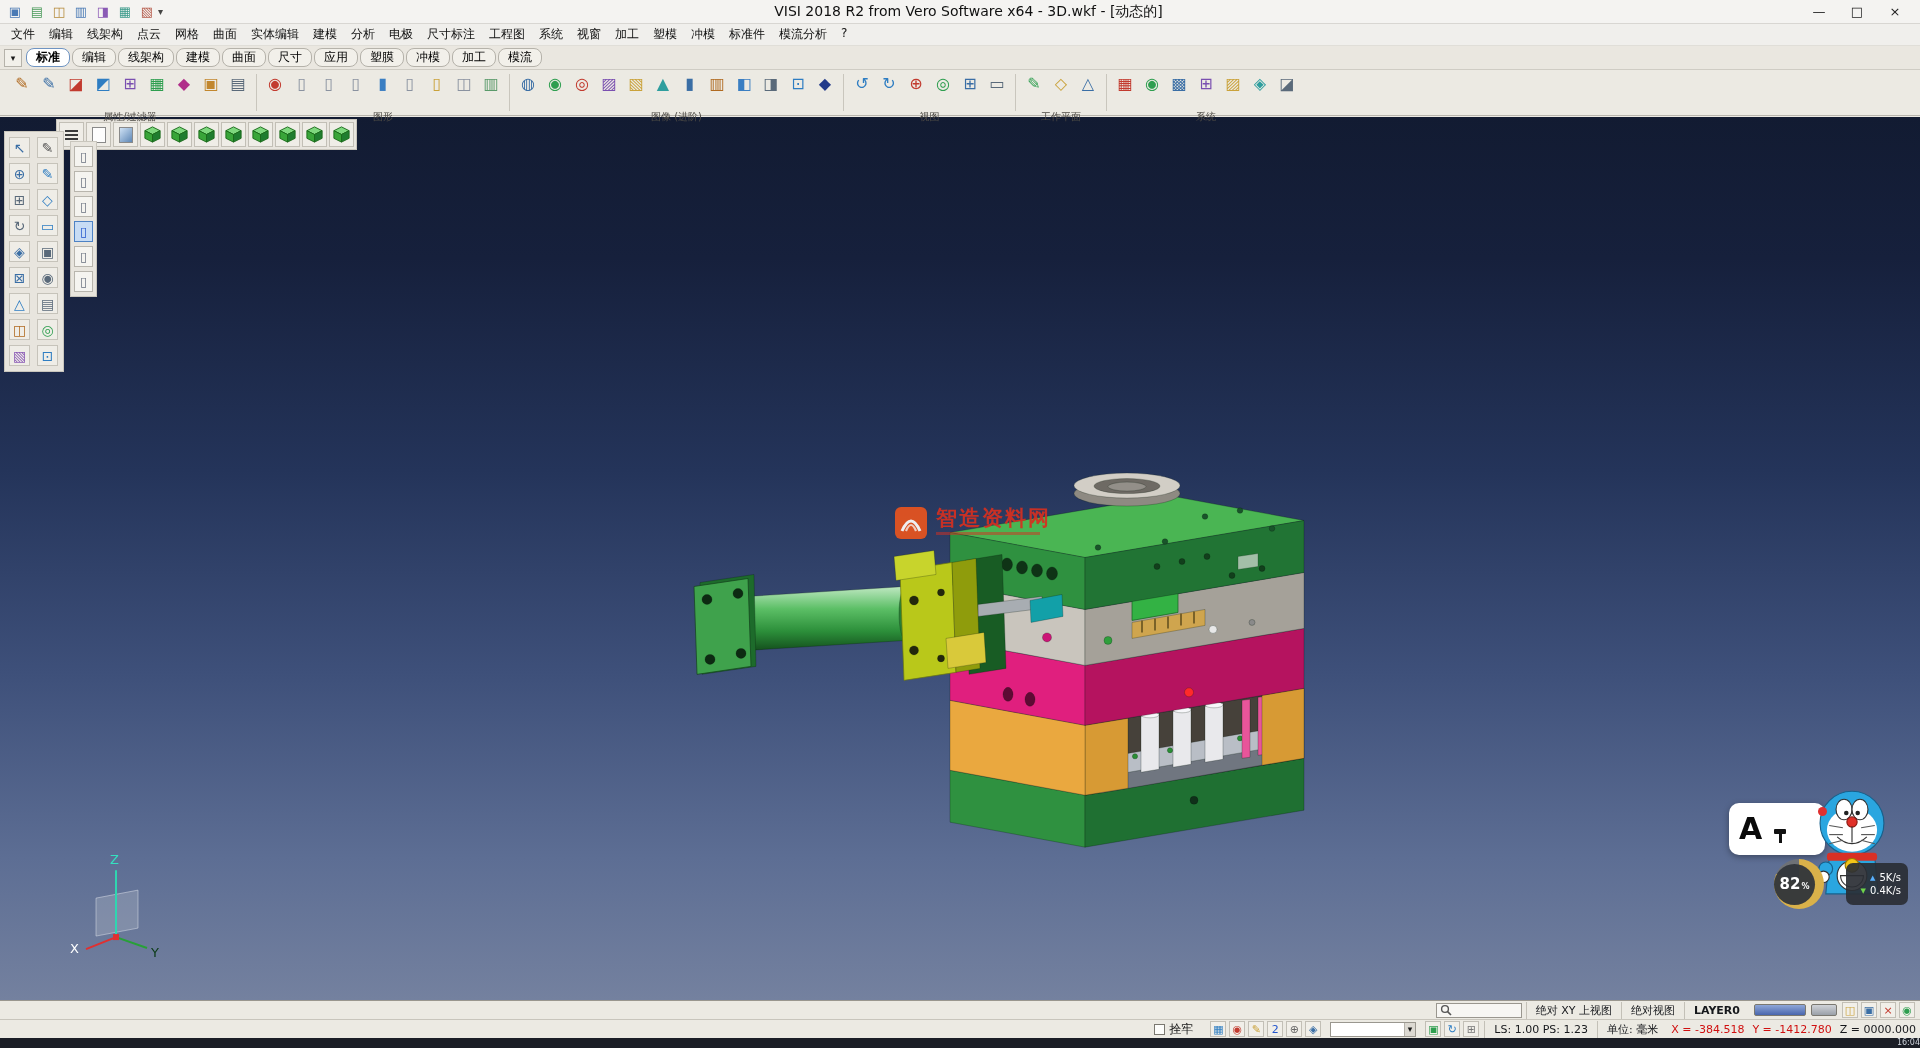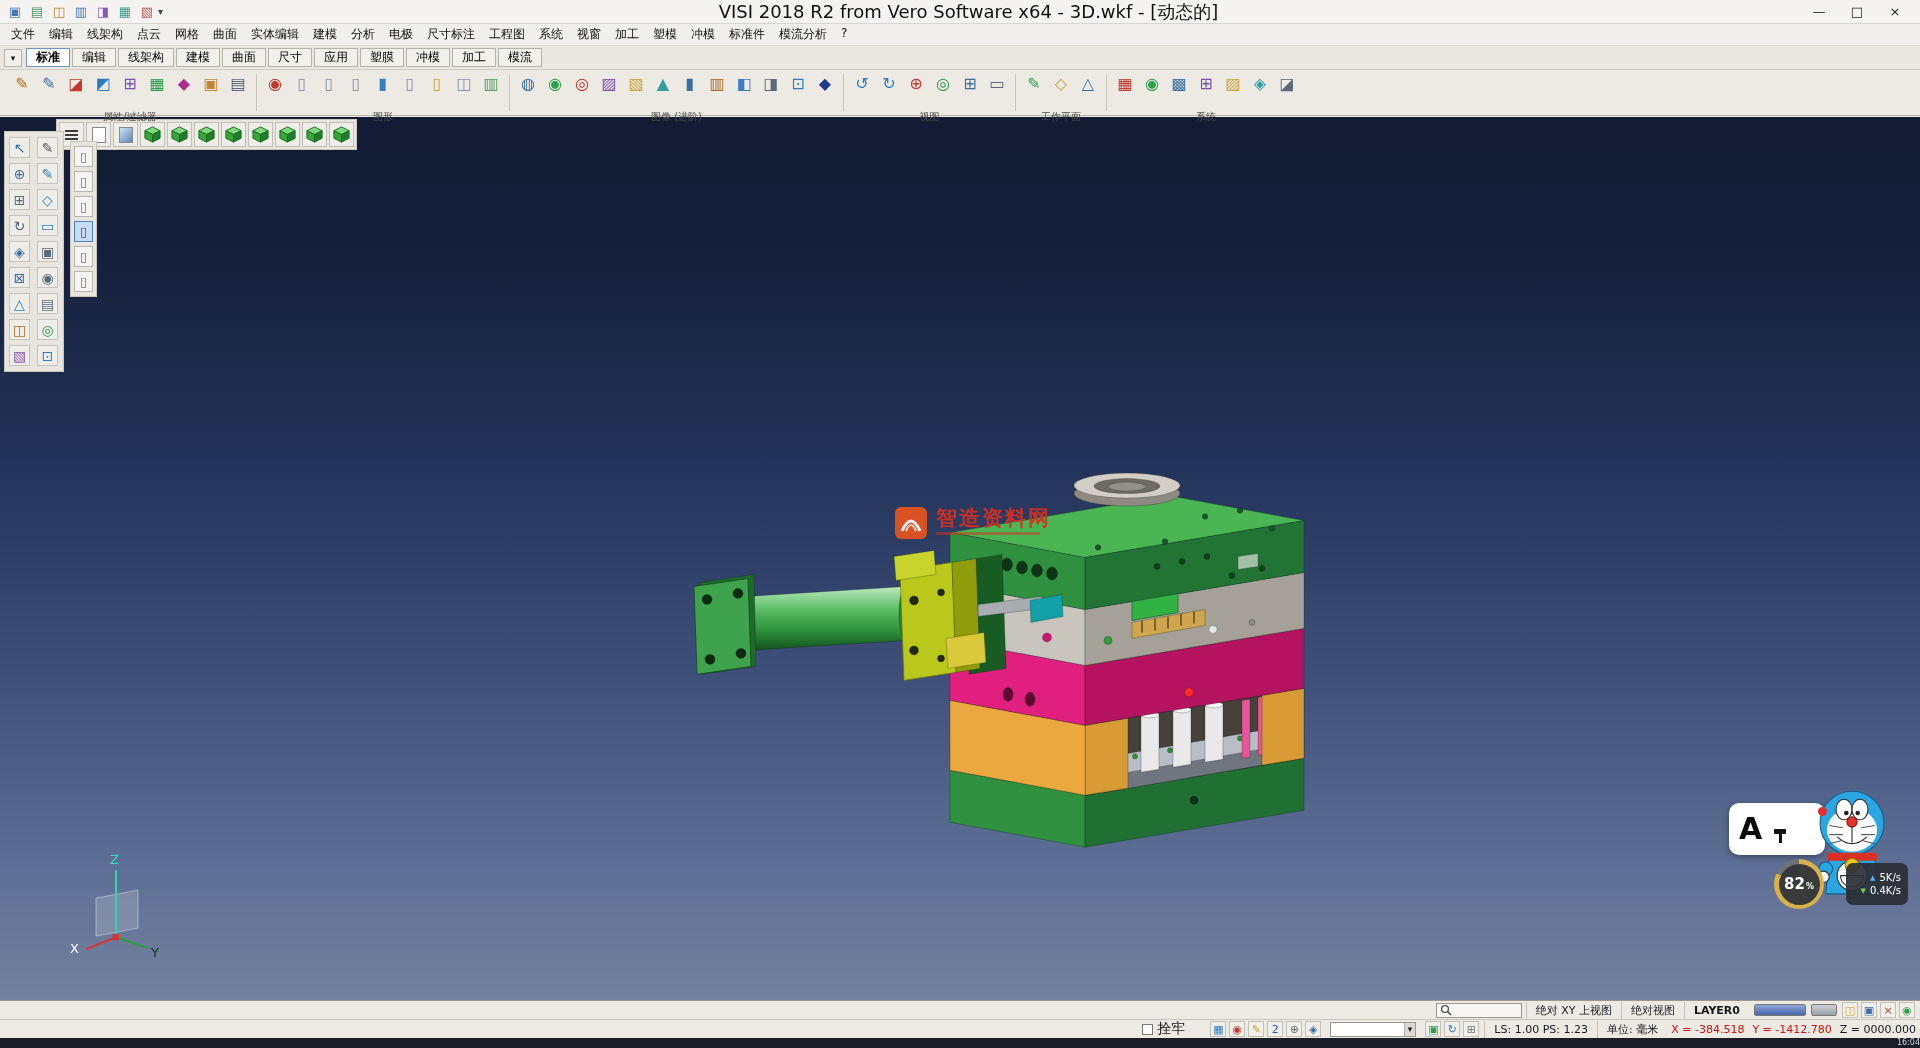--- a/index.html
+++ b/index.html
@@ -5,32 +5,32 @@
   *{margin:0;padding:0;box-sizing:border-box}
   html,body{width:1920px;height:1048px;overflow:hidden}
   body{font-family:"DejaVu Sans","Liberation Sans",sans-serif;font-size:12px;background:#ece9e2;position:relative;color:#1a1a1a}
   button{font-family:inherit;cursor:default}
 
   
   .titlebar{position:absolute;top:0;left:0;right:0;height:24px;background:#f4f3f1;border-bottom:1px solid #d8d6d2;display:flex;align-items:center;padding:0 6px;z-index:50}
   .qat{display:flex;gap:4px;align-items:center}
   .qico{width:18px;height:18px;display:flex;align-items:center;justify-content:center;font-size:13px}
   .qcaret{font-size:10px;color:#444;margin-left:2px}
-  .wtitle{position:absolute;left:17px;right:0;text-align:center;font-size:18px;color:#101010;pointer-events:none}
+  .wtitle{position:absolute;left:17px;right:0;text-align:center;font-size:14px;color:#101010;pointer-events:none}
   .winbtns{margin-left:auto;display:flex;z-index:2}
   .winbtns span{width:38px;height:23px;display:flex;align-items:center;justify-content:center;font-size:13px;color:#222}
 
   
   .menubar{position:absolute;top:24px;left:0;right:0;height:22px;background:#f0efec;display:flex;align-items:center;padding-left:4px;border-bottom:1px solid #e0ded8;z-index:50}
   .menu-item{padding:2px 7px;font-size:12px;color:#111}
 
   
   .tabbar{position:absolute;top:46px;left:0;right:0;height:24px;background:#eae7e0;display:flex;align-items:center;gap:2px;padding-left:4px;border-bottom:1px solid #cfccc4;z-index:50}
   .tab-caret{width:18px;height:18px;border:1px solid #b5b2aa;background:#f2f0ea;font-size:9px;display:flex;align-items:center;justify-content:center;margin-right:2px}
-  .tab{height:19px;padding:0 9px;font-size:12px;border:1px solid #b5b2aa;background:#f2f0ea;border-radius:0;display:flex;align-items:center}
+  .tab{height:19px;padding:0 9px;font-size:12px;border:1px solid #b5b2aa;background:#f2f0ea;border-radius:8px;display:flex;align-items:center}
   .tab.active{background:#ffffff;border-color:#6f94c2;font-weight:bold}
 
   
   .toolbar{position:absolute;top:70px;left:0;right:0;height:46px;background:#eceae3;border-bottom:1px solid #b8b5ad;display:flex;align-items:stretch;padding:1px 6px;z-index:50}
   .tb-group{display:flex;flex-direction:column;align-items:center;justify-content:flex-start;padding:0 4px}
   .tb-icons{display:flex;gap:3px;align-items:center;height:29px}
   .tbico{width:24px;height:24px;font-size:16px;display:flex;align-items:center;justify-content:center;background:transparent;border:1px solid transparent}
   .tb-label{font-size:10px;color:#4d4a45;margin-top:15px}
   .tb-sep{width:1px;background:#c9c6bd;margin:3px 2px}
 
@@ -55,42 +55,42 @@
   .wm-sub{height:3px;width:104px;background:#d63020;opacity:.55;margin-top:2px}
 
   
   .bubble{position:absolute;left:1729px;top:686px;width:96px;height:52px;background:#ffffff;border-radius:10px;box-shadow:0 2px 6px rgba(0,0,0,.35);display:flex;align-items:center;padding:0 10px;gap:10px;z-index:6}
   .bubble .a{font-size:30px;font-weight:bold;color:#0a0a0a;line-height:1}
   .hammer{width:16px;height:16px;position:relative;margin-top:12px}
   .hammer:before{content:"";position:absolute;left:2px;top:2px;width:12px;height:5px;background:#111;border-radius:1px}
   .hammer:after{content:"";position:absolute;left:7px;top:6px;width:3px;height:10px;background:#111}
   .notif-dot{position:absolute;left:1818px;top:690px;width:9px;height:9px;border-radius:50%;background:#e03030;z-index:8}
   .dora{position:absolute;left:1810px;top:672px;z-index:7}
-  .badge82{position:absolute;left:1774px;top:742px;width:50px;height:50px;border-radius:50%;background:conic-gradient(#d9b14a 0 295deg,#6e7176 295deg 360deg);display:flex;align-items:center;justify-content:center;z-index:8}
+  .badge82{position:absolute;left:1774px;top:742px;width:50px;height:50px;border-radius:50%;background:conic-gradient(#d9b14a 0 295deg,#6e7176 295deg 360deg);display:flex;align-items:center;justify-content:flex-start;z-index:8}
   .badge82 .inner{width:41px;height:41px;border-radius:50%;background:rgba(50,54,58,.96);color:#fff;display:flex;align-items:baseline;justify-content:center;font-size:15px;font-weight:bold;padding-top:11px}
   .badge82 .pct{font-size:8px;margin-left:1px}
   .speeds{position:absolute;left:1846px;top:746px;width:62px;height:42px;background:rgba(42,46,52,.92);border-radius:7px;color:#fff;font-size:10px;display:flex;flex-direction:column;justify-content:center;gap:2px;padding:0 7px;z-index:7}
   .speeds .row{display:flex;align-items:center;justify-content:flex-end;gap:4px}
   .arr-up{color:#58b0ff;font-size:7px}
   .arr-dn{color:#6fd44a;font-size:7px}
 
   
   .status1{position:absolute;left:0;right:0;top:1000px;height:19px;background:#eceae3;border-top:1px solid #9a978f;display:flex;align-items:center;z-index:50}
   .status2{position:absolute;left:0;right:0;top:1019px;height:19px;background:#eceae3;border-top:1px solid #c8c5bc;display:flex;align-items:center;z-index:50}
   .sb-fill{flex:1}
   .searchbox{width:86px;height:15px;background:#f7f6f3;border:1px solid #9a978f;display:flex;align-items:center;padding:0 3px;margin-right:4px}
   .sb-cell{height:17px;padding:0 9px;font-size:11px;background:transparent;border:none;border-left:1px solid #c3c0b7;display:flex;align-items:center;color:#16181c}
   .sb-layer{font-weight:bold}
   .swatch{height:12px;border:1px solid #7a7870;margin-left:5px;border-radius:2px}
   .swatch-blue{width:52px;background:linear-gradient(180deg,#8fa7d8,#4a66ad)}
   .swatch-gray{width:26px;background:linear-gradient(180deg,#d0d3d8,#9aa0a8)}
   .mini-row{display:flex;gap:3px;align-items:center;margin:0 5px}
   .mini{width:16px;height:16px;font-size:11px;display:flex;align-items:center;justify-content:center;background:#f1efe9;border:1px solid #c2bfb6}
   .lock-box{width:11px;height:11px;border:1px solid #7a7870;background:#fdfdfb;margin:0 4px 0 8px}
-  .lock-label{font-size:14px;margin-right:20px}
+  .lock-label{font-size:12px;margin-right:12px}
   .combo{width:86px;height:15px;background:#ffffff;border:1px solid #9a978f;display:flex;align-items:center;justify-content:flex-end;margin:0 4px}
   .combo i{font-style:normal;font-size:9px;background:#dcd9d2;border-left:1px solid #b5b2aa;height:100%;display:flex;align-items:center;padding:0 3px}
   .sb-text{font-size:11px;padding:0 9px;border-left:1px solid #c3c0b7;height:17px;display:flex;align-items:center;color:#16181c}
   .sb-coord{font-size:11px;padding:0 4px;height:17px;display:flex;align-items:center;color:#16181c}
   .sb-coord.red{color:#d01010}
   .sb-coord:first-of-type{border-left:1px solid #c3c0b7}
   .taskstrip{position:absolute;left:0;right:0;top:1038px;height:10px;background:#1b1e26;display:flex;justify-content:flex-end;align-items:center;z-index:50}
   .clock{color:#cfd4dc;font-size:8px;line-height:10px}
 </style>
 </head>

